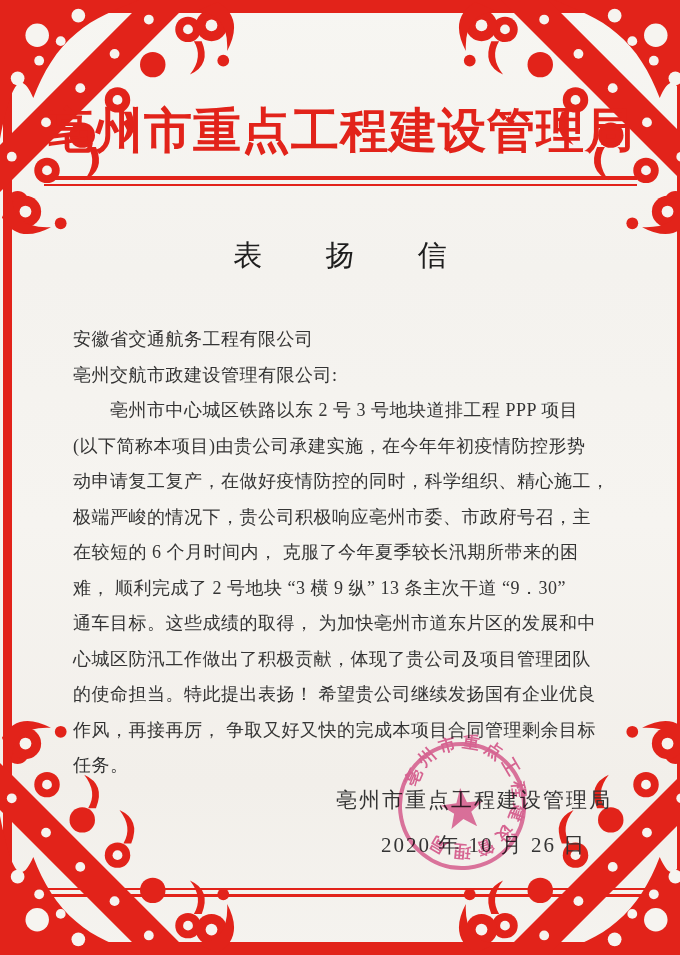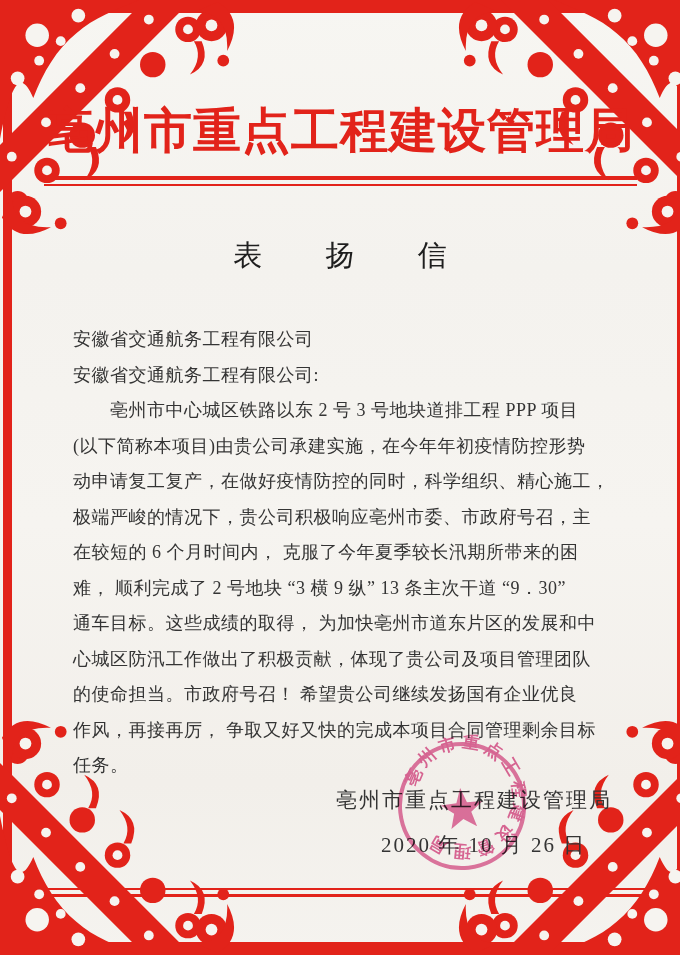--- a/index.html
+++ b/index.html
@@ -129,30 +129,30 @@
     </svg>
 
   <div class="org-title">亳州市重点工程建设管理局</div>
   <div class="rule-thick"></div>
   <div class="rule-thin"></div>
 
   <div class="letter-title">表 扬 信</div>
 
   <div class="body-block">
     <div class="bline">安徽省交通航务工程有限公司</div>
-    <div class="bline">安徽省交通航务工程有限公司:</div>
+    <div class="bline">亳州交航市政建设管理有限公司:</div>
     <div class="bline">　　亳州市中心城区铁路以东 2 号 3 号地块道排工程 PPP 项目</div>
     <div class="bline">(以下简称本项目)由贵公司承建实施，在今年年初疫情防控形势</div>
     <div class="bline">动申请复工复产，在做好疫情防控的同时，科学组织、精心施工，</div>
     <div class="bline">极端严峻的情况下，贵公司积极响应亳州市委、市政府号召，主</div>
     <div class="bline">在较短的 6 个月时间内， 克服了今年夏季较长汛期所带来的困</div>
     <div class="bline">难， 顺利完成了 2 号地块 “3 横 9 纵” 13 条主次干道 “9．30”</div>
     <div class="bline">通车目标。这些成绩的取得， 为加快亳州市道东片区的发展和中</div>
     <div class="bline">心城区防汛工作做出了积极贡献，体现了贵公司及项目管理团队</div>
-    <div class="bline">的使命担当。市政府号召！ 希望贵公司继续发扬国有企业优良</div>
+    <div class="bline">的使命担当。特此提出表扬！ 希望贵公司继续发扬国有企业优良</div>
     <div class="bline">作风，再接再厉， 争取又好又快的完成本项目合同管理剩余目标</div>
     <div class="bline">任务。</div>
   </div>
 
   <div class="signature">亳州市重点工程建设管理局</div>
   <div class="date">2020 年 10 月 26 日</div>
 
   <svg class="seal" width="140" height="140" viewBox="0 0 140 140">
     <circle cx="70" cy="70" r="62" fill="none" stroke="#dd5590" stroke-width="4" opacity="0.9"></circle>
     <defs>

